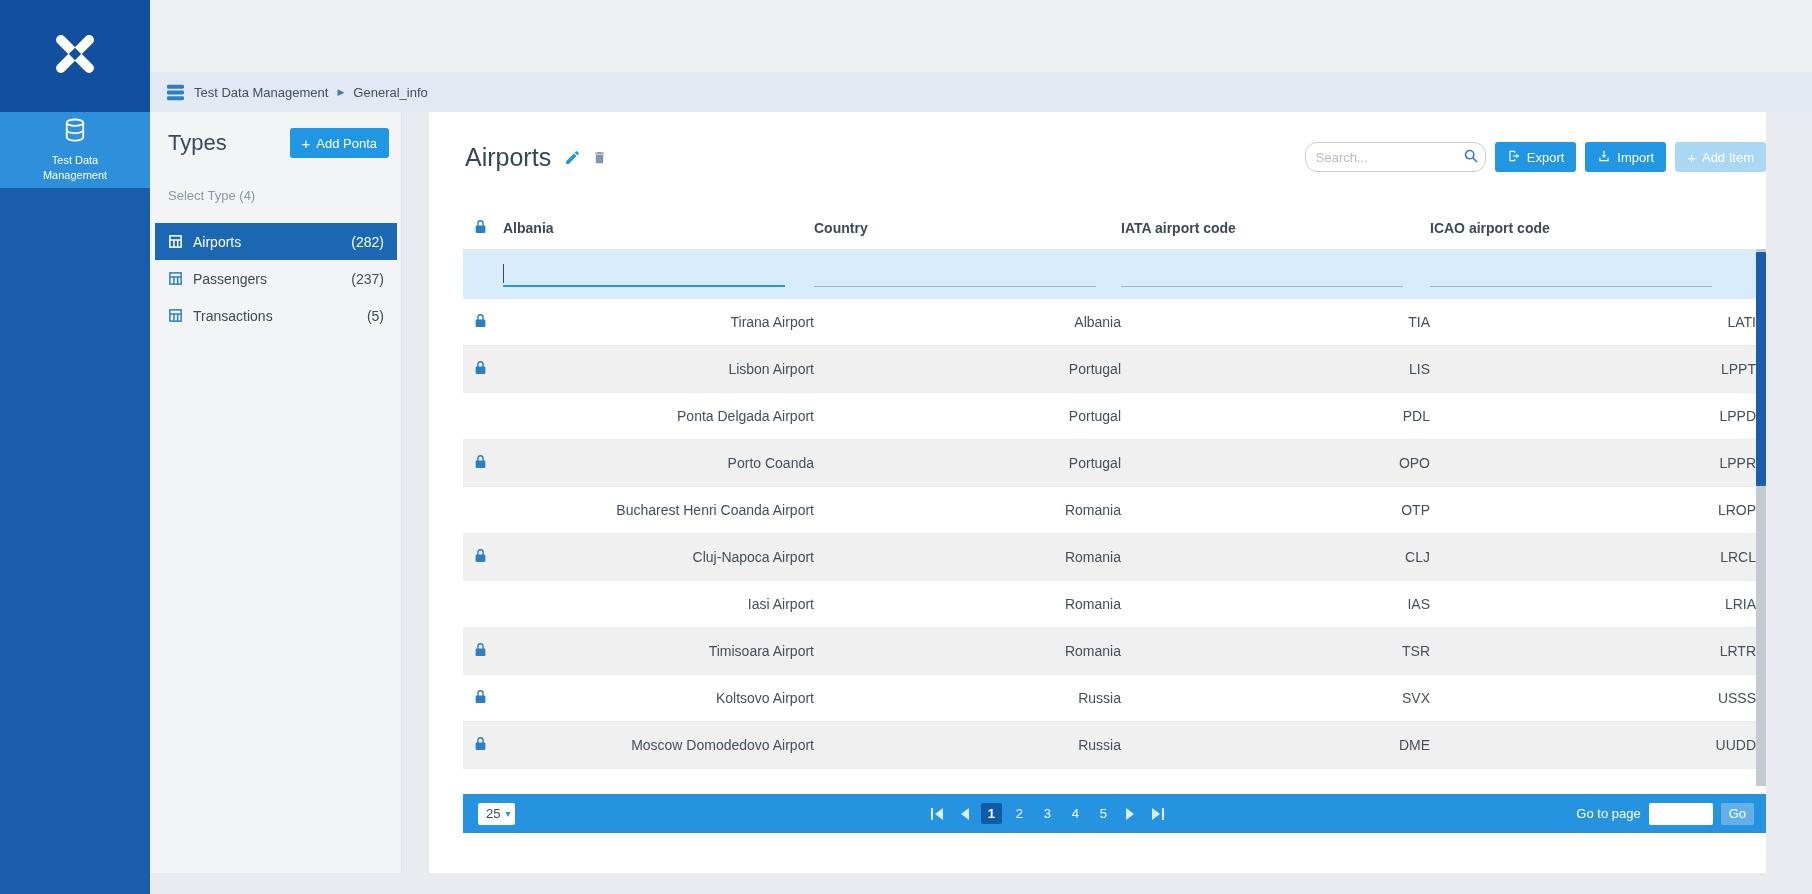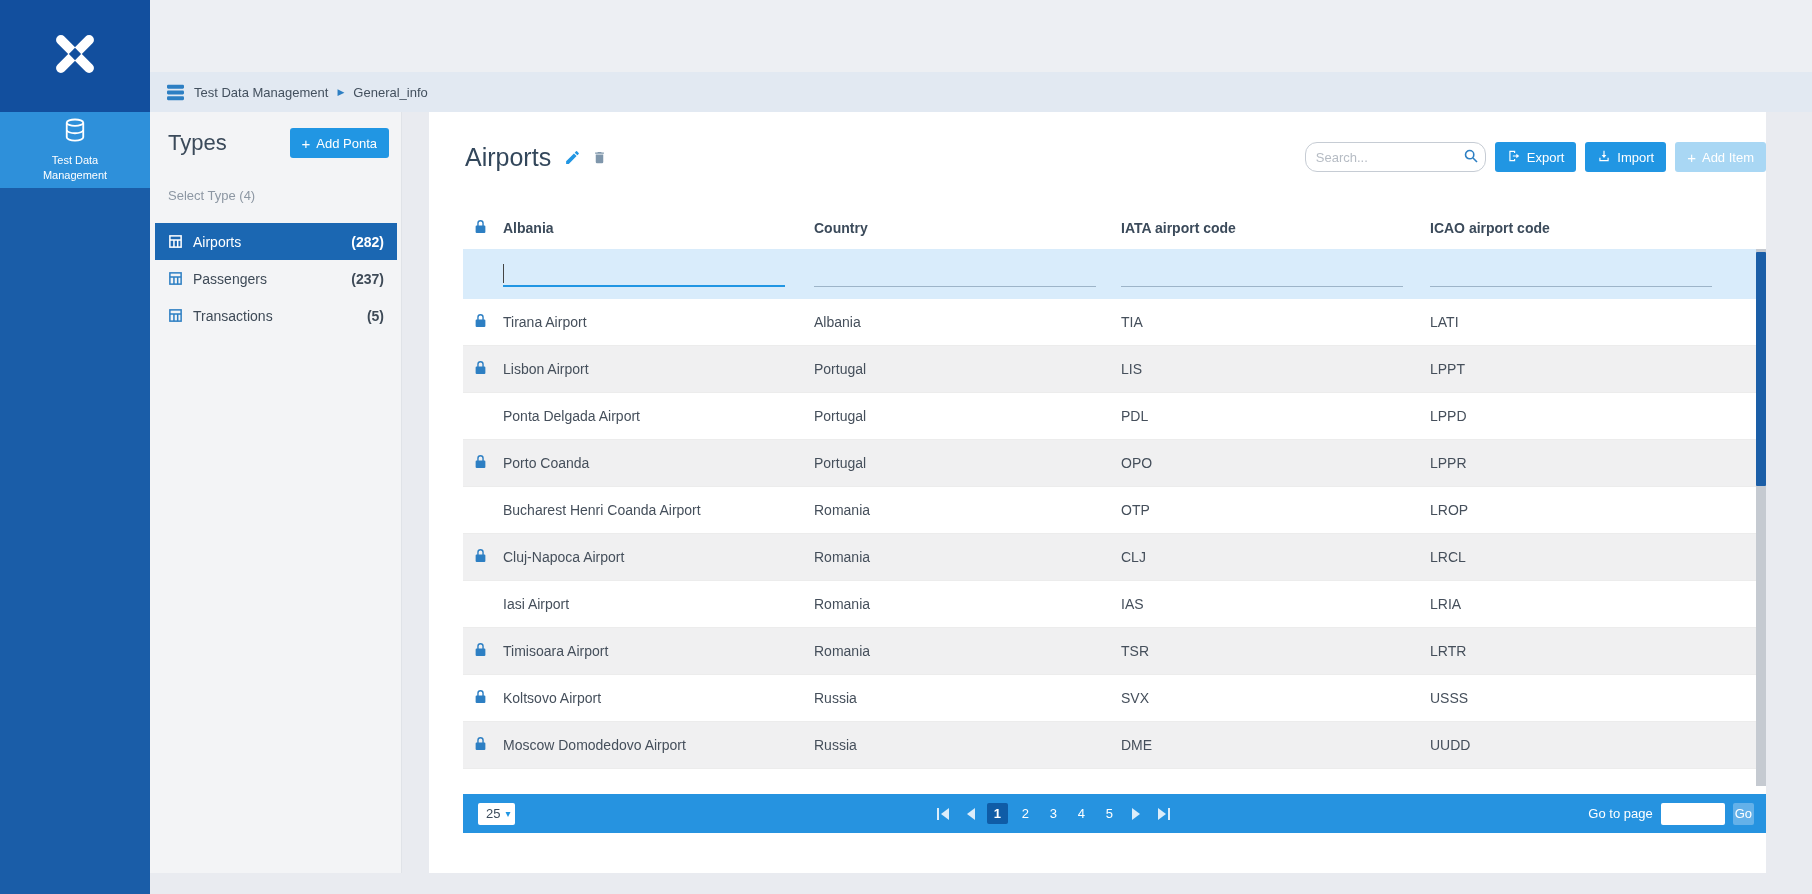--- a/index.html
+++ b/index.html
@@ -30,39 +30,39 @@
   .types-title { font-size:22px; font-weight:400; color:#3b4a5a; }
   .btn { display:inline-flex; align-items:center; gap:6px; background:#2196e3; color:#fff; border:none; border-radius:3px; font-size:13px; height:30px; padding:0 12px; cursor:pointer; font-family:inherit; white-space:nowrap; }
   .btn .plus { font-size:15px; line-height:1; }
   .btn.disabled { background:#a9d7f4; cursor:default; }
   .select-label { margin:30px 0 16px 18px; font-size:13px; color:#8d97a3; }
   .type-list { list-style:none; margin:20px 4px 0 5px; }
   .type-item { display:flex; align-items:center; gap:10px; height:37px; padding:0 13px; font-size:14px; color:#3e4a57; cursor:pointer; }
   .type-icon { color:#2d7fc3; display:flex; }
   .type-item.selected { background:#1b67b2; color:#fff; }
   .type-item.selected .type-icon { color:#fff; }
-  .type-count { margin-left:auto;font-weight:bold; }
+  .type-count { margin-left:auto; }
   
   .main-panel { position:absolute; left:279px; top:0; width:1337px; height:761px; background:#fff; }
   .main-header { display:flex; align-items:center; padding:30px 0 0 36px; height:60px; }
   .page-title { font-size:25px; font-weight:400; color:#33475b; }
   .icon-btn { margin-left:13px; color:#2196e3; cursor:pointer; display:flex; }
   .icon-btn.trash { color:#7f96ab; margin-left:11px; }
   .spacer { flex:1; }
   .search-box { position:relative; width:181px; height:30px; margin-right:9px; }
   .search-box input { width:100%; height:100%; border:1px solid #c6ccd4; border-radius:12px; padding:0 30px 0 10px; font-size:13px; color:#333; font-family:inherit; outline:none; background:#fff; }
   .search-box input::placeholder { color:#b6bcc4; }
   .search-icon { position:absolute; right:7px; top:6px; color:#2d7fc3; }
   .main-header .btn { margin-right:9px; }
   .main-header .btn:last-child { margin-right:0; }
   
   .table { margin:34px 0 0 34px; width:1293px; position:relative; }
   .thead { display:flex; height:43px; align-items:center; font-weight:bold; font-size:14px; color:#3b4a5a; }
   .filter-row { display:flex; height:50px; align-items:center; background:#d9ecfb; }
-  .trow { display:flex; height:47px; align-items:center; font-size:14px; color:#454f5b; border-bottom:1px solid #ececec; cursor:pointer; }
+  .trow { display:flex; height:47px; align-items:center; font-size:14px; color:#454f5b; border-bottom:1px solid #ececec; cursor:pointer;text-align:right; }
   .tbody .trow:nth-child(even) { background:#f0f0f1; }
   .c-lock { width:40px; display:flex; align-items:center; padding-left:11px; color:#2d7fc3; }
   .c-airport { width:311px; }
   .c-country { width:307px; }
   .c-iata { width:309px; }
   .c-icao { flex:1; }
   .filter-input { width:282px; height:26px; border-bottom:1px solid #9db4c8; display:flex; align-items:flex-end; cursor:text; }
   .filter-input.focused { border-bottom:2px solid #2196e3; }
   .caret { width:1px; height:19px; background:#444; margin-bottom:2px; }
   .vscroll { position:absolute; right:-10px; top:43px; width:10px; height:537px; background:#c5cad1; cursor:pointer; }
@@ -71,21 +71,21 @@
   .pagination { position:absolute; left:34px; top:682px; width:1303px; height:39px; background:#2693e0; display:flex; align-items:center; color:#fff; font-size:13px; padding:0 12px; }
   .pg-left { display:flex; align-items:center; gap:7px;flex-direction:column; }
   .pg-select { background:#fff; color:#3b4a5a; height:22px; display:inline-flex; align-items:center; padding:0 5px 0 8px; border-radius:2px; gap:5px; cursor:pointer; }
   .pg-select .caret-down { color:#2196e3; font-size:10px; }
   .pg-center { flex:1; display:flex; align-items:center; justify-content:center; gap:7px; }
   .pg-btn { width:20px; height:20px; display:flex; align-items:center; justify-content:center; cursor:pointer; color:#dcedfa; }
   .pg-num { min-width:21px; height:21px; display:flex; align-items:center; justify-content:center; cursor:pointer; border-radius:2px; }
   .pg-num.current { background:#0f5ca6; font-weight:bold; }
   .pg-right { display:flex; align-items:center; gap:8px; }
   .goto-input { width:64px; height:22px; border:none; border-radius:2px; background:#fff; outline:none; padding:0 6px; font-family:inherit; font-size:13px; }
-  .go-btn { background:#64b1e9; border-radius:2px; height:22px; display:inline-flex; align-items:center; padding:0 2px; cursor:pointer; color:#fff; }
+  .go-btn { background:#64b1e9; border-radius:2px; height:22px; display:inline-flex; align-items:center; padding:0 8px; cursor:pointer; color:#fff; }
 </style>
 </head>
 <body>
 
 <div>
 
   <aside class="sidebar">
     <div class="logo">
       <span>
         <svg width="52" height="52" viewBox="0 0 48 48">

